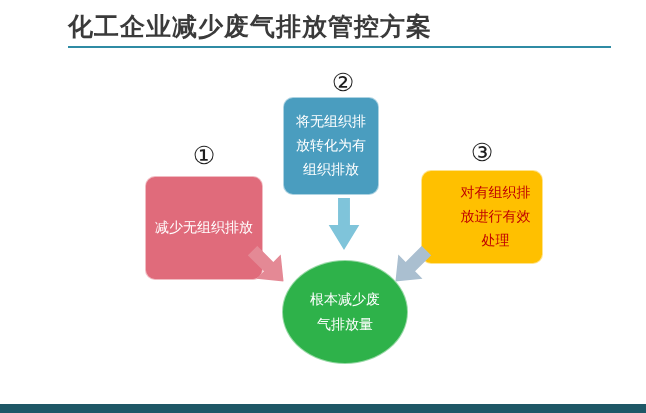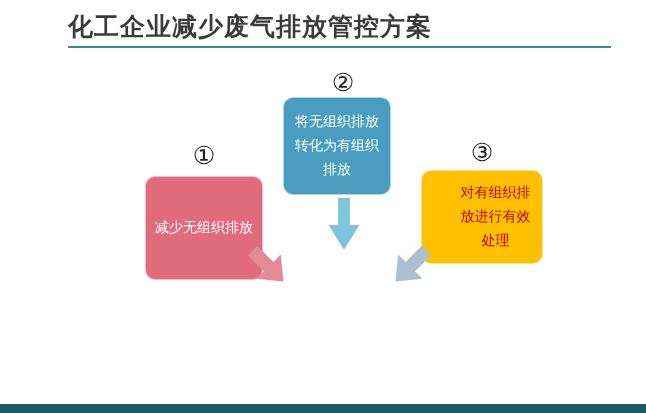--- a/index.html
+++ b/index.html
@@ -56,21 +56,21 @@
     line-height: 1.7;
     box-sizing: border-box;
     padding: 0 9px;
   }
   .box1 {
     left: 145px; top: 176px; width: 118px; height: 104px;
     color: #ffffff;
     border: 1px solid rgba(255,255,255,0.55);
   }
   .box2 {
-    left: 283px; top: 97px; width: 108px; height: 98px;
+    left: 283px; top: 97px; width: 96px; height: 98px;
     color: #ffffff;
     border: 1px solid rgba(255,255,255,0.55);
   }
   .box3 {
     left: 421px; top: 170px; width: 122px; height: 94px;
     color: #c00000;
     border: 1px solid rgba(255,255,255,0.55);
     padding-left: 36px;
   }
   .step-label { display: inline-block; }
@@ -135,16 +135,19 @@
   </svg>
 
   <svg class="arrow arrow-center" viewBox="0 0 40 50" preserveAspectRatio="none">
     <polygon points="13,0 27,0 27,26 38,26 20,50 2,26 13,26" fill="#7fc4da"></polygon>
   </svg>
 
   <svg class="arrow arrow-right" viewBox="0 0 40 50" preserveAspectRatio="none">
     <polygon points="13,0 27,0 27,26 38,26 20,50 2,26 13,26" fill="#aabfd0"></polygon>
   </svg>
 
+  <div class="result-circle" style="background-color: rgb(46, 178, 74);">
+    <span class="result-label">根本减少废气排放量</span>
+  </div>
 
   <div class="footer-bar" style="background-color: rgb(30, 87, 102);"></div>
 
 </div>
 
 </body></html>

